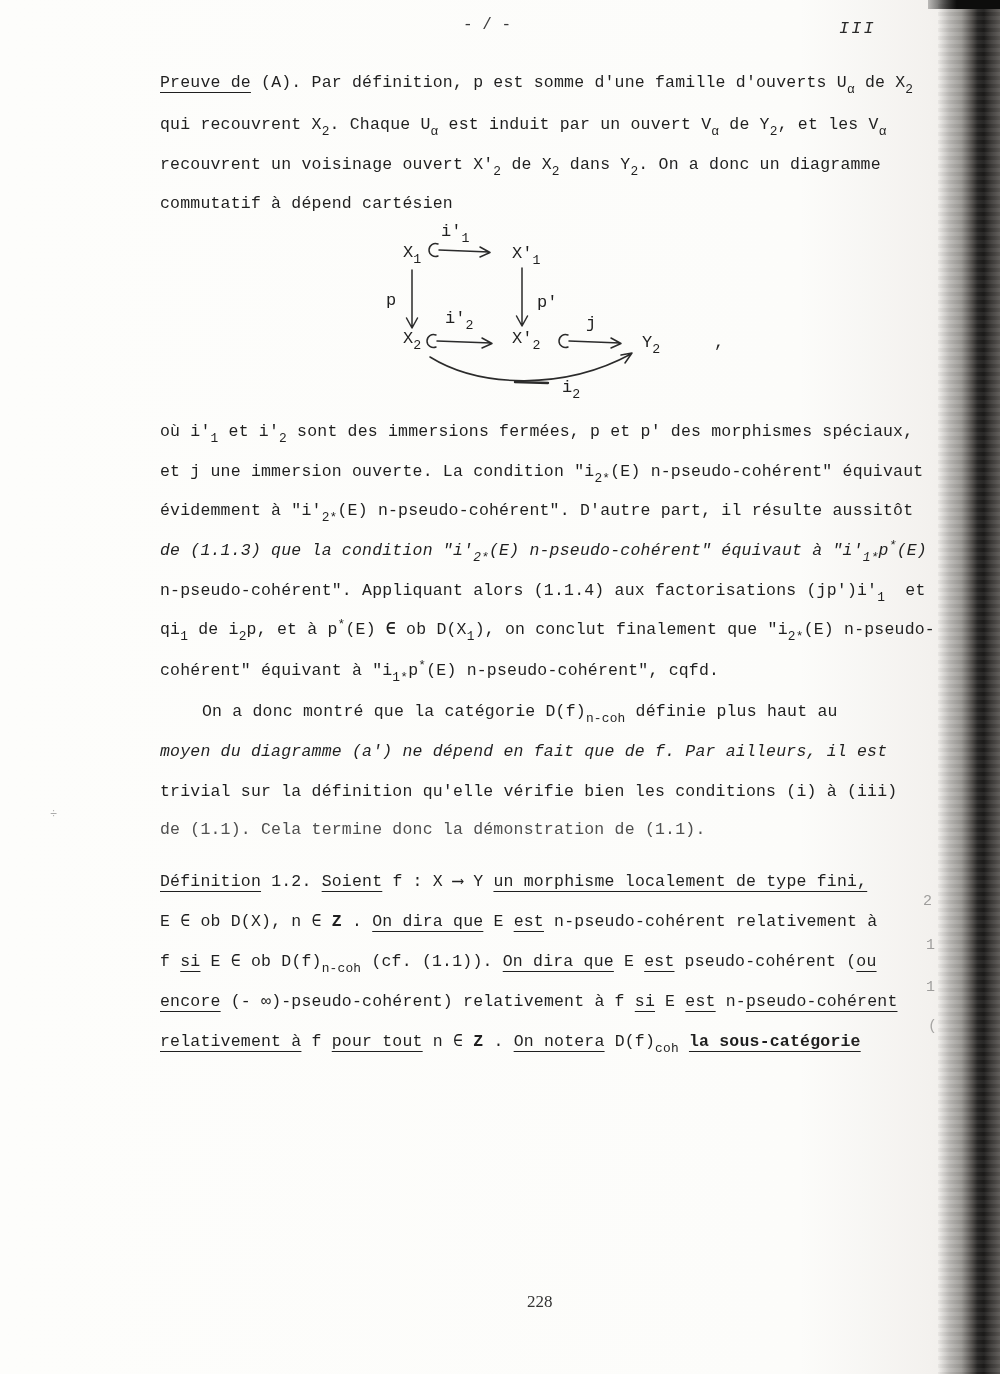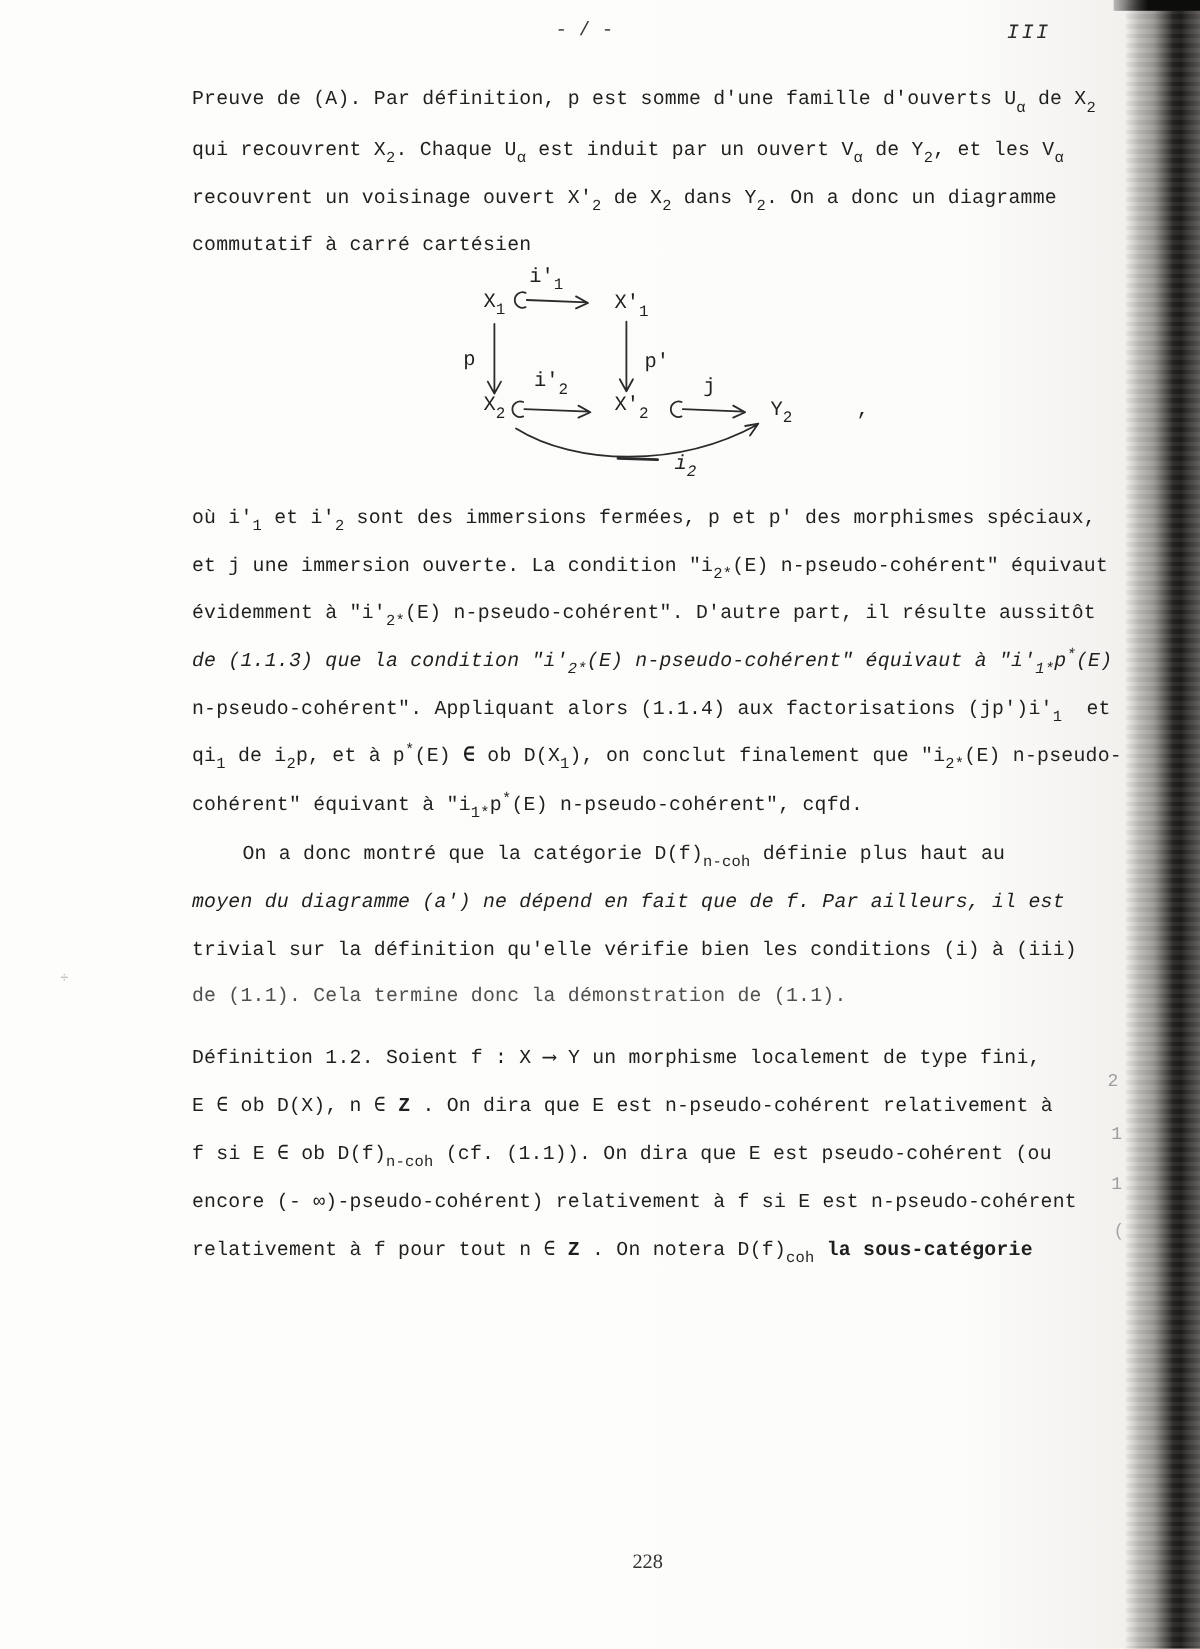--- a/index.html
+++ b/index.html
@@ -19,21 +19,21 @@
         #55524f 54%, #262524 64%, #1c1b1a 74%, #3a3836 85%, #5a5754 100%);
   }
   .scan-top-bar {
     position:absolute; top:0; right:0; width:72px; height:9px;
     background:linear-gradient(to right, rgba(20,20,20,0.25), #0d0d0c 40%);
   }
   .header-marker { position:absolute; left:463px; top:16px; font-size:16px; color:#3a3a3a; }
   .header-chapter { position:absolute; left:839px; top:19px; font-size:17px; letter-spacing:2px; color:#2a2a2a;font-style:italic; }
   .tline { position:absolute; font-size:16.5px; line-height:1.3; letter-spacing:0.2px; white-space:pre; }
   .seg { } 
-  .ul { text-decoration-thickness:1.4px; text-underline-offset:5px; }
+  .ul { text-decoration:underline; text-decoration-thickness:1.4px; text-underline-offset:5px; }
   .sb { font-size:0.78em; position:relative; top:0.48em; }
   .sp { font-size:0.78em; position:relative; top:-0.5em; }
   .bd { font-weight:bold; }
   .lt { color:#4f4f4f; }
   .diagram-svg { position:absolute; left:350px; top:220px; }
   .diagram-labels { position:absolute; inset:0; pointer-events:none; }
   .dlabel { position:absolute; font-size:17px; white-space:pre; }
   .page-number { position:absolute; left:527px; top:1292px; font-family:"Liberation Serif","DejaVu Serif",serif; font-size:17px; color:#333; }
   .margin-mark { position:absolute; color:#4a4a4a; }
 </style>
@@ -45,21 +45,21 @@
   <div class="scan-band"></div>
   <div class="scan-top-bar"></div>
 
   <span class="header-marker">- / -</span>
   <span class="header-chapter">III</span>
 
   <div>
       <div class="tline" style="left: 160px; top: 72px;"><span class="seg ul">Preuve de</span><span class="seg"> (A). Par définition, p est somme d'une famille d'ouverts U</span><span class="seg sb">α</span><span class="seg"> de X</span><span class="seg sb">2</span></div>
       <div class="tline" style="left: 160px; top: 114px;"><span class="seg">qui recouvrent X</span><span class="seg sb">2</span><span class="seg">. Chaque U</span><span class="seg sb">α</span><span class="seg"> est induit par un ouvert V</span><span class="seg sb">α</span><span class="seg"> de Y</span><span class="seg sb">2</span><span class="seg">, et les V</span><span class="seg sb">α</span></div>
       <div class="tline" style="left: 160px; top: 154px;"><span class="seg">recouvrent un voisinage ouvert X'</span><span class="seg sb">2</span><span class="seg"> de X</span><span class="seg sb">2</span><span class="seg"> dans Y</span><span class="seg sb">2</span><span class="seg">. On a donc un diagramme</span></div>
-      <div class="tline" style="left: 160px; top: 193px;"><span class="seg">commutatif à carré cartésien</span></div>
+      <div class="tline" style="left: 160px; top: 193px;"><span class="seg">commutatif à dépend cartésien</span></div>
       <div class="tline" style="left: 160px; top: 421px;"><span class="seg">où i'</span><span class="seg sb">1</span><span class="seg"> et i'</span><span class="seg sb">2</span><span class="seg"> sont des immersions fermées, p et p' des morphismes spéciaux,</span></div>
       <div class="tline" style="left: 160px; top: 461px; text-align: right;"><span class="seg">et j une immersion ouverte. La condition "i</span><span class="seg sb">2*</span><span class="seg">(E) n-pseudo-cohérent" équivaut</span></div>
       <div class="tline" style="left: 160px; top: 500px;"><span class="seg">évidemment à "i'</span><span class="seg sb">2*</span><span class="seg">(E) n-pseudo-cohérent". D'autre part, il résulte aussitôt</span></div>
       <div class="tline" style="left: 160px; top: 540px; font-style: italic;"><span class="seg">de (1.1.3) que la condition "i'</span><span class="seg sb">2*</span><span class="seg">(E) n-pseudo-cohérent" équivaut à "i'</span><span class="seg sb">1*</span><span class="seg">p</span><span class="seg sp">*</span><span class="seg">(E)</span></div>
       <div class="tline" style="left: 160px; top: 580px;"><span class="seg">n-pseudo-cohérent". Appliquant alors (1.1.4) aux factorisations (jp')i'</span><span class="seg sb">1</span><span class="seg">  et</span></div>
       <div class="tline" style="left: 160px; top: 619px;"><span class="seg">qi</span><span class="seg sb">1</span><span class="seg"> de i</span><span class="seg sb">2</span><span class="seg">p, et à p</span><span class="seg sp">*</span><span class="seg">(E) </span><span class="seg bd">∈</span><span class="seg"> ob D(X</span><span class="seg sb">1</span><span class="seg">), on conclut finalement que "i</span><span class="seg sb">2*</span><span class="seg">(E) n-pseudo-</span></div>
       <div class="tline" style="left: 160px; top: 660px;"><span class="seg">cohérent" équivant à "i</span><span class="seg sb">1*</span><span class="seg">p</span><span class="seg sp">*</span><span class="seg">(E) n-pseudo-cohérent", cqfd.</span></div>
       <div class="tline" style="left: 202px; top: 701px;"><span class="seg">On a donc montré que la catégorie D(f)</span><span class="seg sb">n-coh</span><span class="seg"> définie plus haut au</span></div>
       <div class="tline" style="left: 160px; top: 741px; font-style: italic;"><span class="seg">moyen du diagramme (a') ne dépend en fait que de f. Par ailleurs, il est</span></div>
       <div class="tline" style="left: 160px; top: 781px;"><span class="seg">trivial sur la définition qu'elle vérifie bien les conditions (i) à (iii)</span></div>
@@ -85,21 +85,21 @@
       <span class="dlabel" style="left: 403px; top: 243px;"><span>X</span><span class="sb">1</span></span>
       <span class="dlabel" style="left: 512px; top: 244px;"><span>X'</span><span class="sb">1</span></span>
       <span class="dlabel" style="left: 386px; top: 291px;"><span>p</span></span>
       <span class="dlabel" style="left: 537px; top: 293px;"><span>p'</span></span>
       <span class="dlabel" style="left: 445px; top: 309px;"><span>i'</span><span class="sb">2</span></span>
       <span class="dlabel" style="left: 403px; top: 329px;"><span>X</span><span class="sb">2</span></span>
       <span class="dlabel" style="left: 512px; top: 329px;"><span>X'</span><span class="sb">2</span></span>
       <span class="dlabel" style="left: 586px; top: 314px;"><span>j</span></span>
       <span class="dlabel" style="left: 642px; top: 333px;"><span>Y</span><span class="sb">2</span></span>
       <span class="dlabel" style="left: 714px; top: 333px;"><span>,</span></span>
-      <span class="dlabel" style="left: 562px; top: 378px; font-style: italic;"><span>i</span><span class="sb">2</span></span>
+      <span class="dlabel" style="left: 562px; top: 378px;"><span>i</span><span class="sb">2</span></span>
     </div>
 
   <div>
       <span class="margin-mark" style="left: 50px; top: 808px; font-size: 12px; opacity: 0.45;">÷</span>
       <span class="margin-mark" style="left: 923px; top: 893px; font-size: 15px; opacity: 0.5;">2</span>
       <span class="margin-mark" style="left: 926px; top: 937px; font-size: 15px; opacity: 0.5;">1</span>
       <span class="margin-mark" style="left: 926px; top: 979px; font-size: 15px; opacity: 0.5;">1</span>
       <span class="margin-mark" style="left: 928px; top: 1018px; font-size: 15px; opacity: 0.45;">(</span>
     </div>
 

